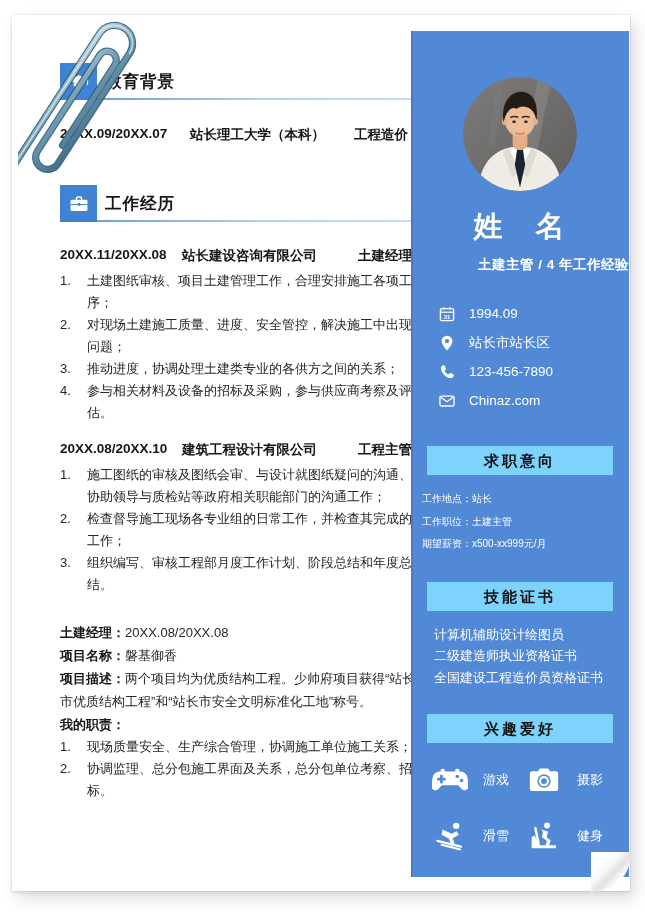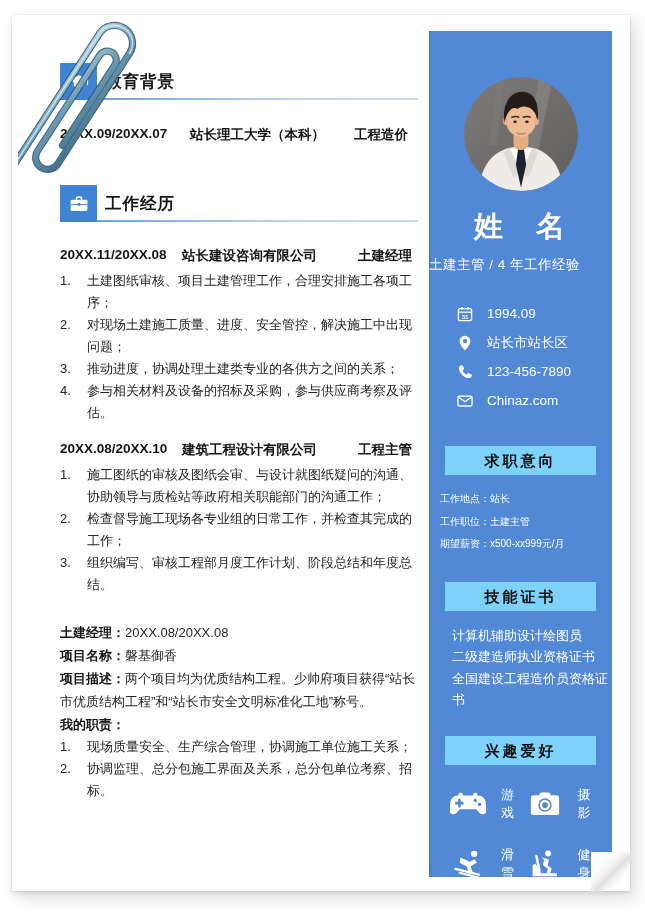--- a/index.html
+++ b/index.html
@@ -52,44 +52,44 @@
   .dlist{margin-top:5px;}
   .ditem{display:flex;font-size:13px;line-height:22px;color:var(--body-text);}
   .ditem .num{width:27px;flex:none;}
   .ditem .txt{flex:1;}
   .proj-details{margin-top:25px;font-size:13px;line-height:23px;}
   .proj-details b{color:var(--text-dark);}
   .mt-work{margin-top:41px;}
   .mt-proj{margin-top:39px;}
   
   .sidebar{
-    position:absolute;left:417px;top:16px;width:183px;height:846px;
+    position:absolute;left:399px;top:16px;width:218px;height:846px;
     background:var(--sidebar-blue);color:#fff;
     box-shadow:inset 2px 0 0 rgba(25,60,120,.18);
   }
   .photo{
     width:114px;height:114px;border-radius:50%;overflow:hidden;margin:46px auto 0;display:block;
   }
   .photo svg{display:block;width:114px;height:114px;}
   .p-name{margin-top:16px;text-align:center;font-size:29px;font-weight:bold;letter-spacing:2px;}
-  .p-sub{margin-top:9px;text-align:left;font-size:13.5px;font-weight:normal;letter-spacing:.5px;}
+  .p-sub{margin-top:9px;text-align:right;font-size:13.5px;font-weight:bold;letter-spacing:.5px;}
   .contacts{margin:25px 0 0 26px;}
   .c-row{display:flex;align-items:center;height:29px;}
   .c-ico{width:19px;height:19px;flex:none;display:flex;align-items:center;justify-content:center;}
   .c-ico svg{width:18px;height:18px;display:block;}
   .c-val{margin-left:13px;font-size:13.5px;}
   .panel-box{
     margin:0 16px;background:#7dd3fc;color:#101010;height:29px;line-height:29px;
     text-align:center;font-size:15px;font-weight:bold;letter-spacing:3px;
   }
   .box-intent{margin-top:31px;}
   .box-cert{margin-top:26px;}
   .box-hobby{margin-top:25px;}
   .kv-rows{margin:13px 0 0 11px;font-size:10px;line-height:22.5px;}
-  .cert-rows{margin:14px 0 0 23px;font-size:13px;line-height:21.5px;}
+  .cert-rows{margin:14px 0 0 23px;font-size:13px;line-height:21.5px;font-family:Liberation Mono, monospace;}
   .hobby-grid{margin:21px 10px 0 20px;display:grid;grid-template-columns:1fr 1fr;row-gap:24px;}
   .hobby{display:flex;align-items:center;}
   .h-ico{width:38px;height:32px;flex:none;display:flex;align-items:center;justify-content:center;}
   .h-ico svg{display:block;}
   .h-label{margin-left:14px;font-size:13px;}
 </style>
 </head>
 <body>
 
 <div class="page">

